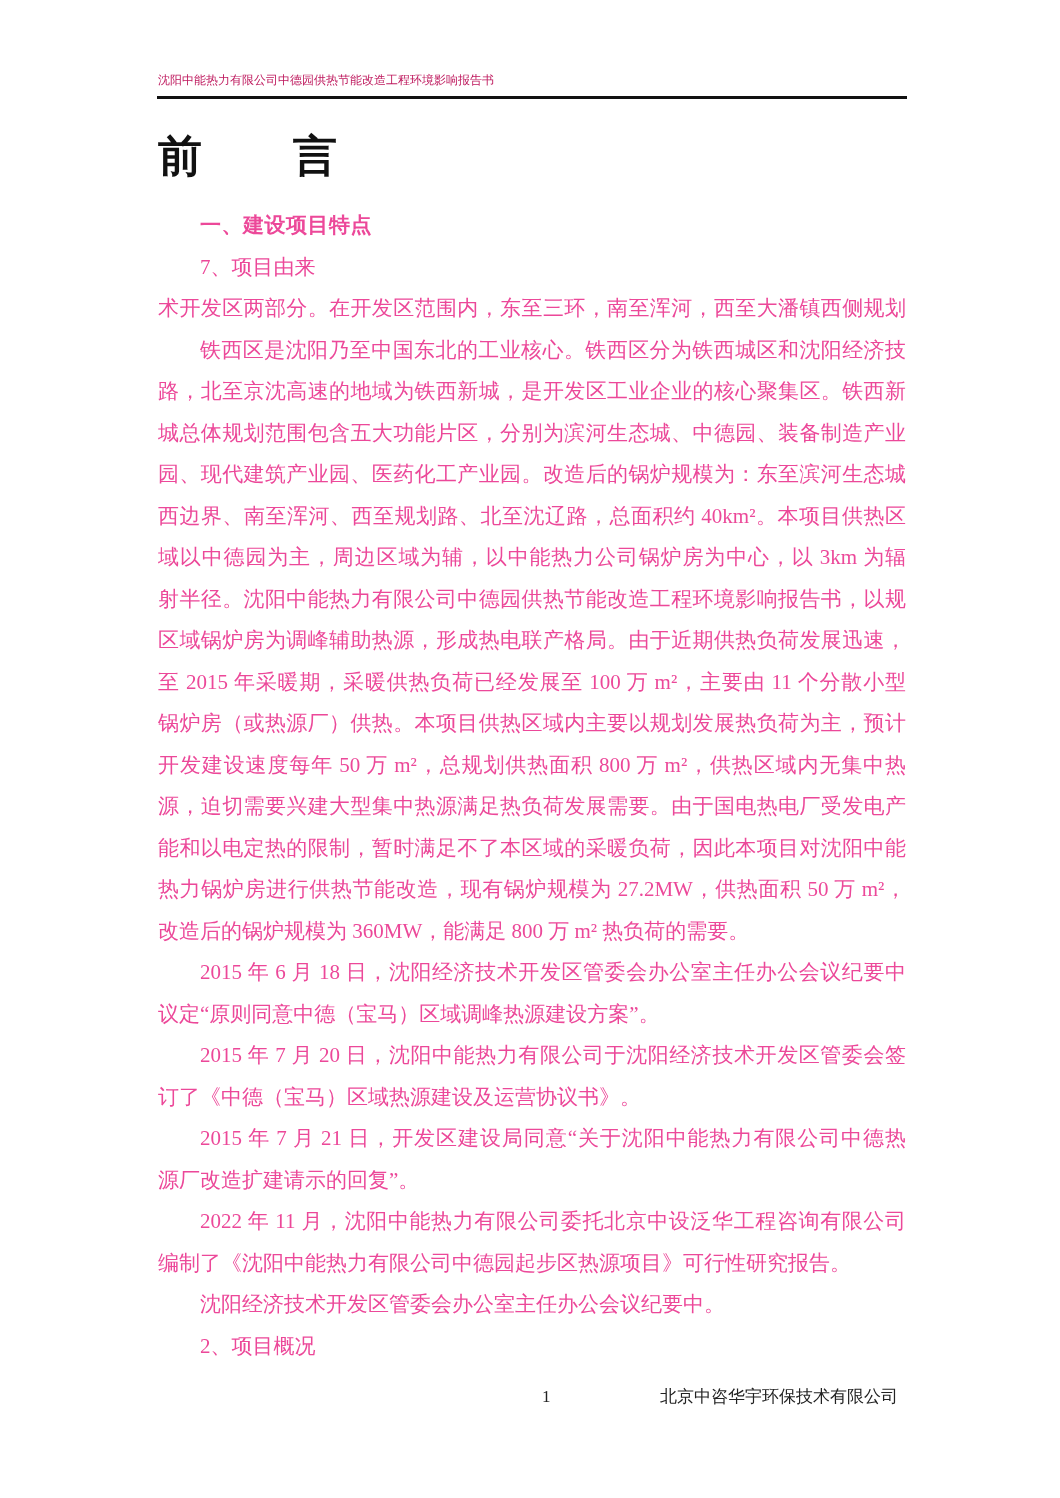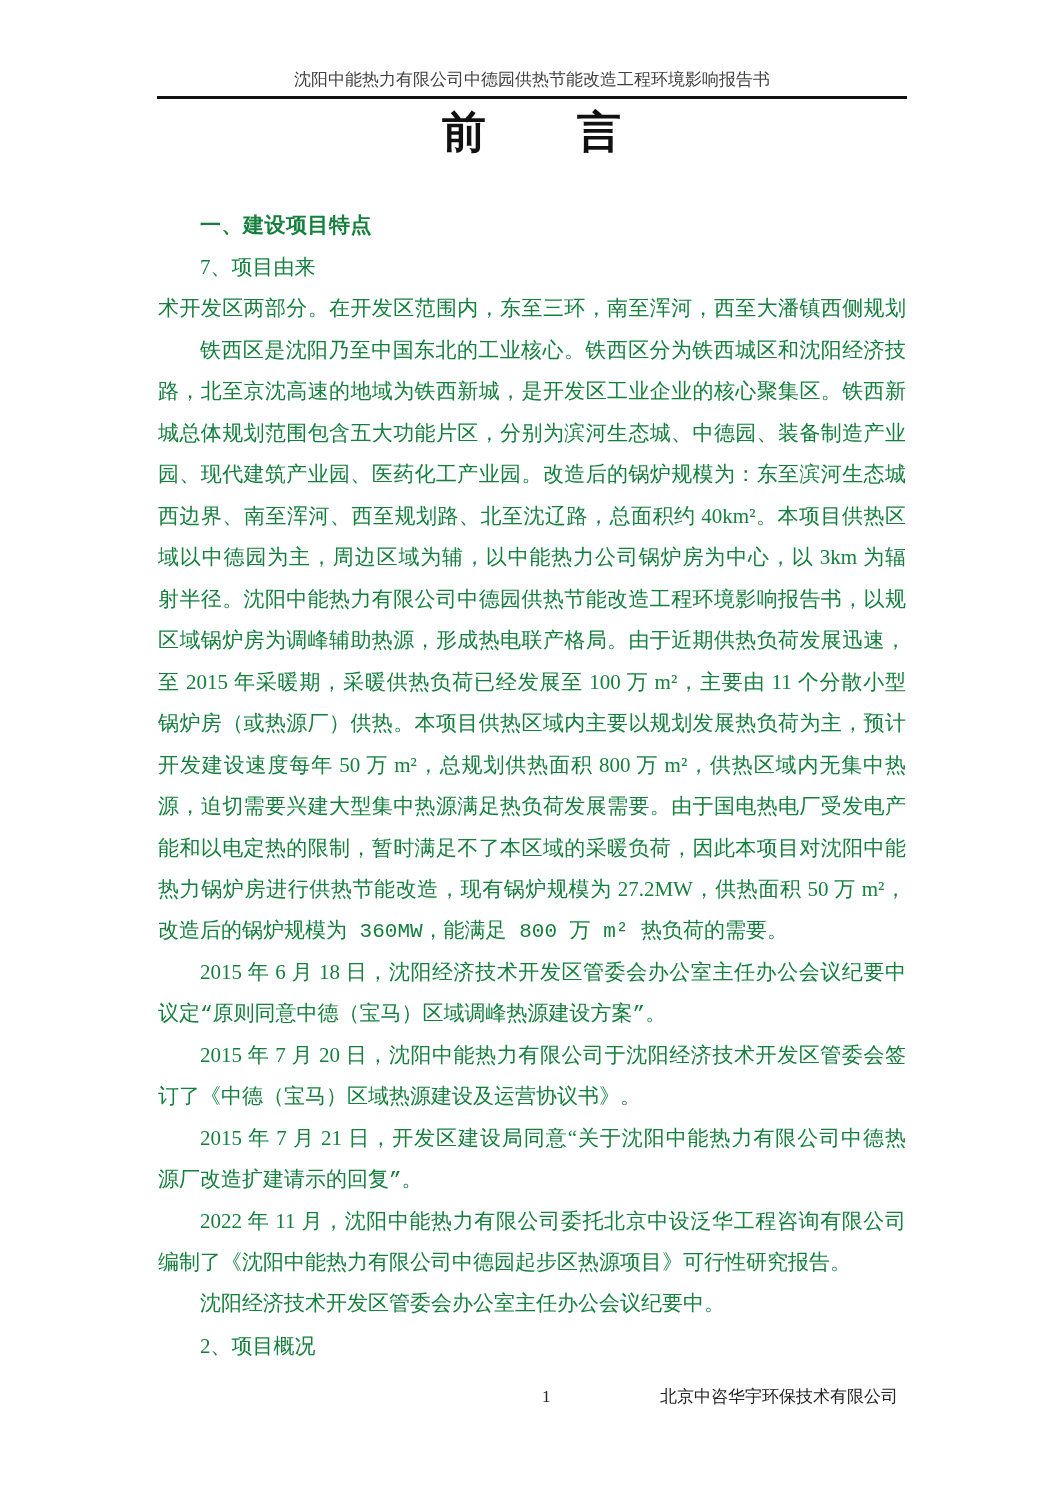--- a/index.html
+++ b/index.html
@@ -14,52 +14,51 @@
     background: #ffffff;
     color: #1b1b1b;
     font-family: "Liberation Serif", "DejaVu Serif", serif;
     overflow: hidden;
   }
   .doc-header {
     position: absolute;
     top: 69px;
     left: 158px;
     width: 748px;
-    text-align: center;
-    font-size: 17px;
+    text-align: left;
+    font-size: 12px;
     line-height: 22px;
-    color: #404040;
+    color: #be185d;
   }
   .header-rule {
     position: absolute;
     top: 96px;
     left: 157px;
     width: 750px;
     height: 3px;
     background: #111111;
   }
   .doc-title {
     position: absolute;
-    top: 102px;
+    top: 126px;
     left: 158px;
     width: 748px;
-    text-align: center;
     font-size: 44px;
     line-height: 62px;
     font-weight: bold;
     color: #111111;
     letter-spacing: 1px;
   }
   .body-flow {
     position: absolute;
     top: 205px;
     left: 158px;
     width: 748px;
     font-size: 21px;
-    color: #15803d;
+    color: #ec4899;
   }
   .bl {
     display: block;
     height: 41.5px;
     line-height: 41.5px;
     white-space: nowrap;
   }
   .h2 {
     font-weight: bold;
     text-indent: 42px;
@@ -73,21 +72,20 @@
     text-align: justify;
     text-align-last: justify;
     overflow: hidden;
   }
   .ln-first {
     text-indent: 42px;
   }
   .ln-last {
     text-align: center;
     text-align-last: left;
-    font-family: Liberation Mono, monospace;
   }
   .doc-footer {
     position: absolute;
     top: 1382px;
     left: 158px;
     width: 748px;
     height: 30px;
     font-size: 17px;
     line-height: 30px;
     color: #222222;

